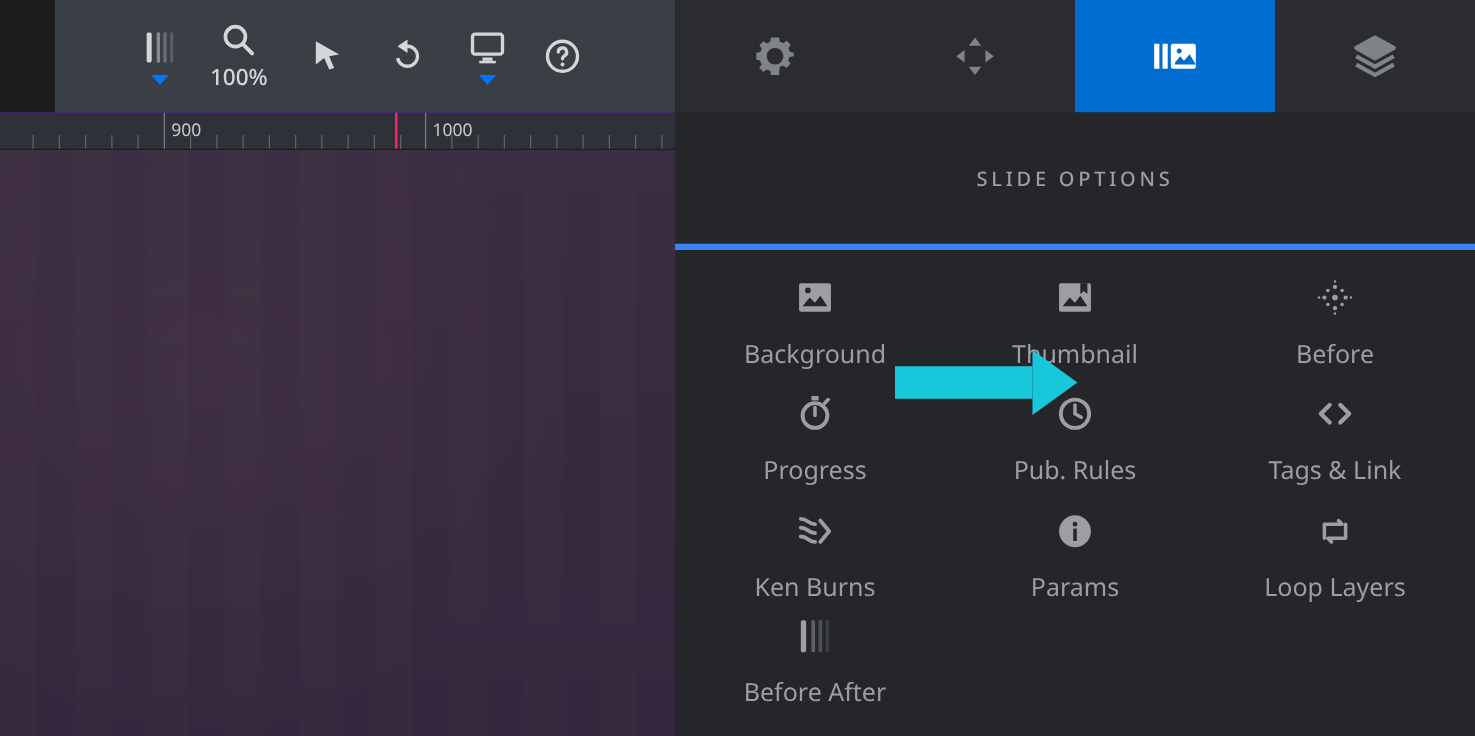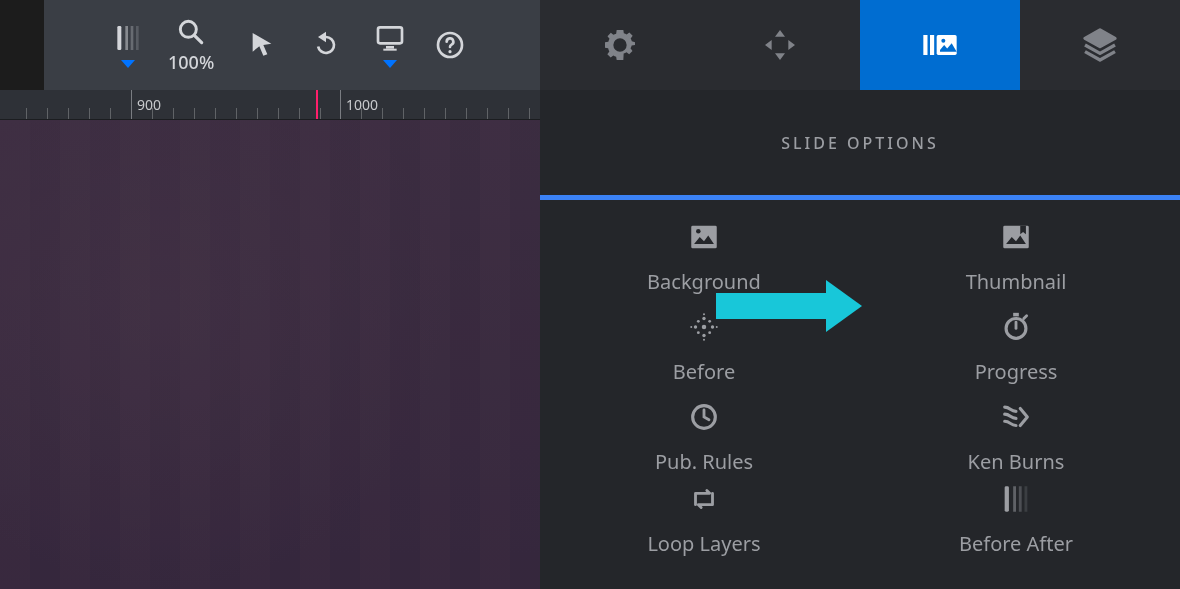--- a/index.html
+++ b/index.html
@@ -60,23 +60,23 @@
   
   .panel {
     flex:1; background:#24262a; display:flex; flex-direction:column;
   }
   .panel-title {
     height:110px; display:flex; align-items:center; justify-content:center;
     color:#9c9ea3; font-size:16px; font-weight:500; letter-spacing:3px;
     border-bottom:5px solid #3b82f6;
   }
   .option-grid {
-    flex:1; display:grid; grid-template-columns:repeat(2,1fr);
+    flex:1; display:grid; grid-template-columns:repeat(3,1fr);
     grid-template-rows:repeat(3,1fr); column-gap:0;
-    padding:12px 8px 32px 8px;
+    padding:12px 8px 22px 8px;
   }
   .option {
     display:flex; flex-direction:column; align-items:center; justify-content:center;
     color:#9c9ea3; font-size:20px; cursor:pointer; gap:14px; position:relative;
   }
   .option svg { width:34px; height:34px; fill:#9c9ea3; }
   .option.active { color:#ffffff; }
   .option.active svg { fill:#1a8cff; }
   .option.highlight::after{
     content:""; position:absolute; inset:6px 8px 6px 8px;
@@ -267,29 +267,43 @@
       </div>
 
       <div class="option">
         <svg viewBox="0 0 24 24">
             <circle cx="12" cy="12" r="8" fill="none" stroke="#9c9ea3" stroke-width="2.2"></circle>
             <path d="M12 7v5l3.5 2" fill="none" stroke="#9c9ea3" stroke-width="2" stroke-linecap="round"></path>
           </svg>
         <span>Pub. Rules</span>
       </div>
 
+      <div class="option">
+        <svg viewBox="0 0 24 24">
+            <path d="M9 7l-5 5 5 5M15 7l5 5-5 5" fill="none" stroke="#9c9ea3" stroke-width="2.4" stroke-linecap="round" stroke-linejoin="round"></path>
+          </svg>
+        <span>Tags &amp; Link</span>
+      </div>
 
       <div class="option">
         <svg viewBox="0 0 24 24">
             <path d="M4 5c4 0 4 3 8 3M4 10c4 0 4 3 8 3M4 15c4 0 4 3 8 3" fill="none" stroke="#9c9ea3" stroke-width="2.2" stroke-linecap="round"></path>
             <path d="M15 6l5 6-5 6" fill="none" stroke="#9c9ea3" stroke-width="2.2" stroke-linecap="round" stroke-linejoin="round"></path>
           </svg>
         <span>Ken Burns</span>
       </div>
 
+      <div class="option">
+        <svg viewBox="0 0 24 24">
+            <circle cx="12" cy="12" r="9"></circle>
+            <rect x="11" y="10.5" width="2" height="7" fill="#24262a"></rect>
+            <circle cx="12" cy="8" r="1.3" fill="#24262a"></circle>
+          </svg>
+        <span>Params</span>
+      </div>
 
       <div class="option">
         <svg viewBox="0 0 24 24">
             <path d="M6 8h10l-2-2m4 10H8l2 2M6 8v8m12-8v8" fill="none" stroke="#9c9ea3" stroke-width="2" stroke-linecap="round" stroke-linejoin="round"></path>
           </svg>
         <span>Loop Layers</span>
       </div>
 
 
       <div class="option">

